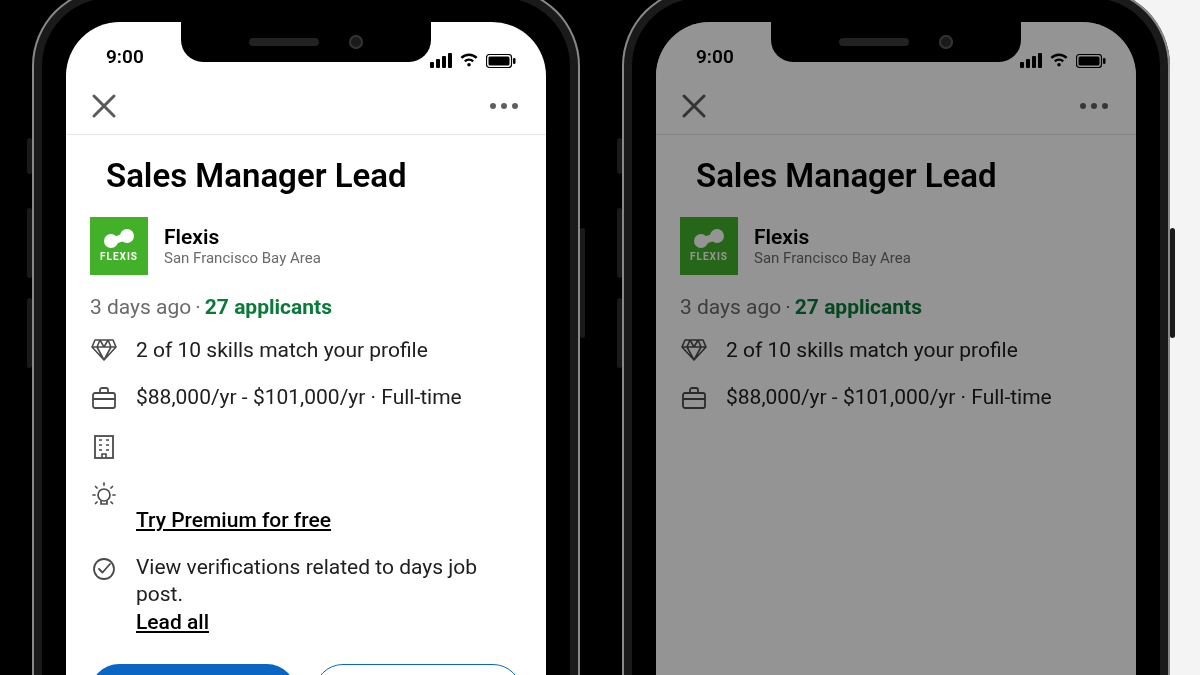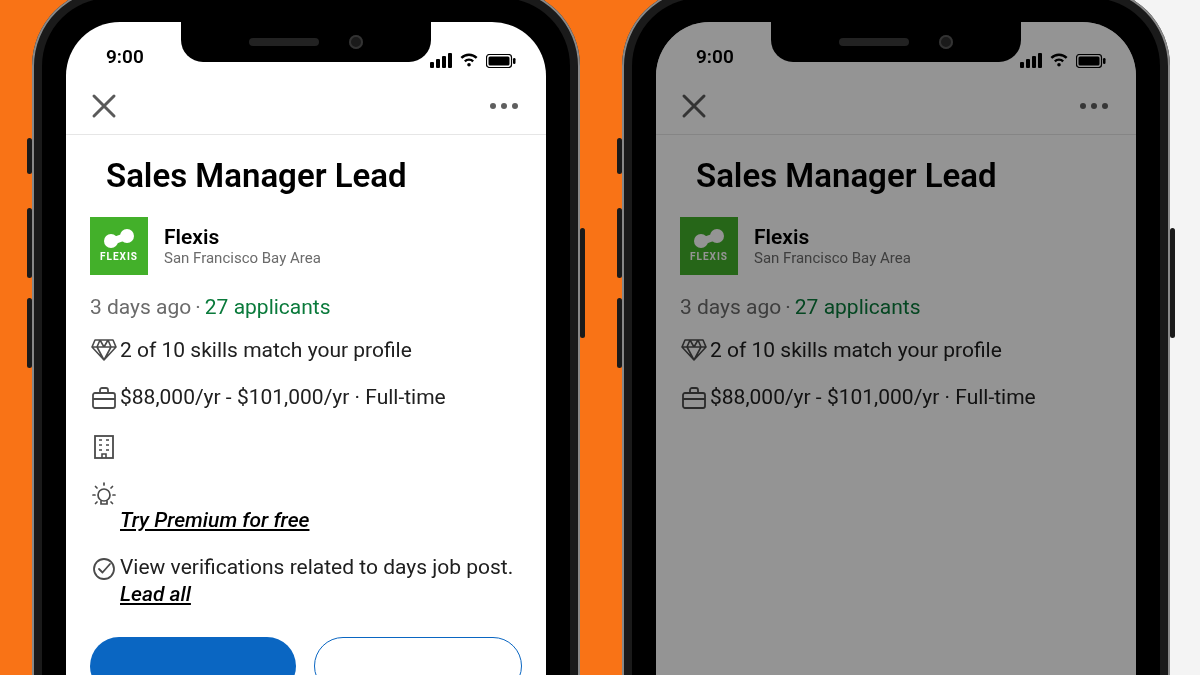--- a/index.html
+++ b/index.html
@@ -8,21 +8,21 @@
     background: #f4f4f4;
     width: 1200px;
     height: 675px;
     overflow: hidden;
     position: relative;
   }
   .canvas {
     position: relative;
     width: 960px;
     height: 675px;
-    background: #f97316;
+    background: #000000;
   }
   .phone {
     position: absolute;
     width: 548px;
     height: 1090px;
     border-radius: 78px;
     background: #1a1a1a;
     box-shadow: 0 0 0 2px #888 inset;
   }
   .phone-inner {
@@ -126,30 +126,30 @@
   }
   .company-logo .shape::before { left:0; top:5px; }
   .company-logo .shape::after { right:0; top:0; }
   .company-logo .bar { position:absolute; width:20px; height:7px; background:#fff; top:6px; left:6px; transform:rotate(-20deg); border-radius:3px;}
   .company-logo .lbl { font-size:10px; letter-spacing:1px; }
   .company-text .name { font-size:21px; font-weight:600; color:#000; }
   .company-text .loc { font-size:15px; color:#6b6b6b; }
 
   .meta-row { font-size:21px; color:#6b6b6b; margin-bottom: 18px;}
   .meta-row .sep { margin:0 4px; }
-  .applicants { color:#0a7a3b; font-weight:400;text-align:center; }
+  .applicants { color:#0a7a3b; font-weight:700;text-align:center; }
 
   .detail-row {
-    display:flex; align-items:flex-start; gap:2px;
+    display:flex; align-items:flex-start; gap:18px;
     font-size:21px; color:#202020; margin-bottom: 20px;
     line-height:1.3;
   }
   .detail-row .icon { width:28px; flex-shrink:0; display:flex; justify-content:center; padding-top:2px;}
   .detail-row .text { flex:1; }
-  .detail-row .link { text-decoration: underline; color:#000; font-weight:500;font-style:italic; }
+  .detail-row .link { text-decoration: underline; color:#000; font-weight:500; }
 
   .action-row { display:flex; gap:18px; padding: 8px 24px 0 24px; }
   .primary-btn {
     flex:1; height:58px; background:#0a66c2; border-radius:30px;
   }
   .secondary-btn {
     flex:1; height:58px; background:#fff; border:1.5px solid #0a66c2; border-radius:30px;
   }
 
   

